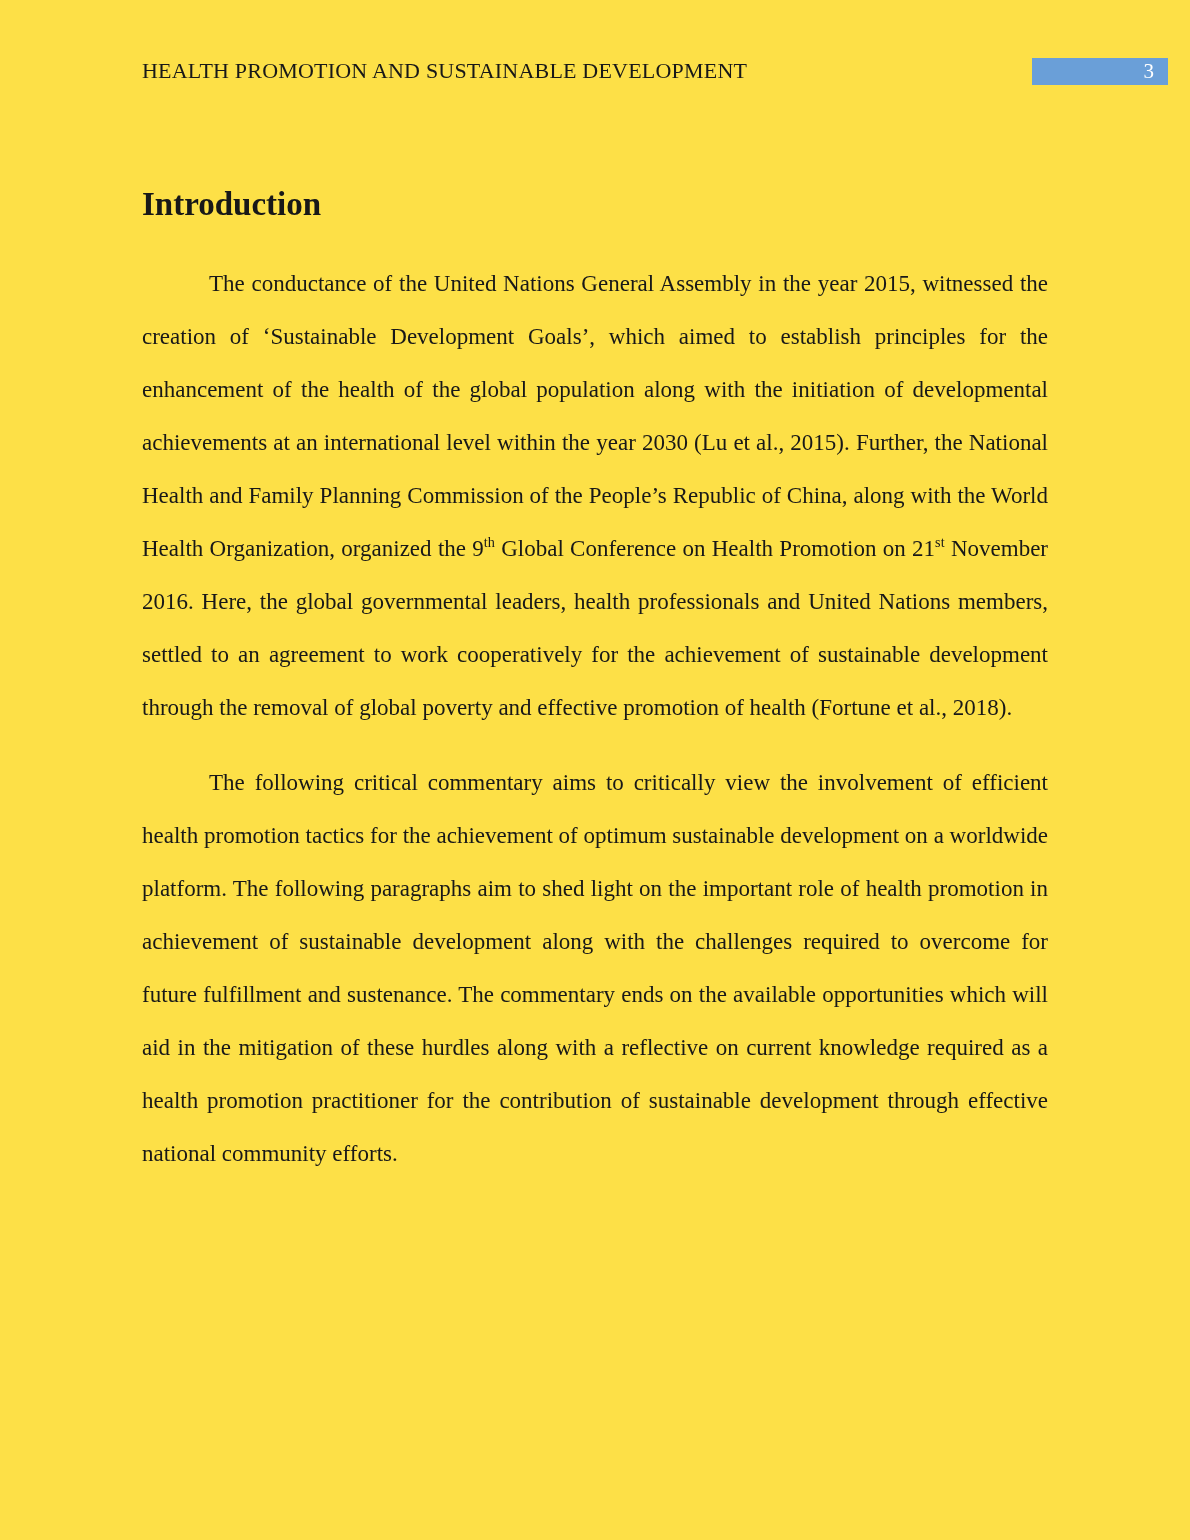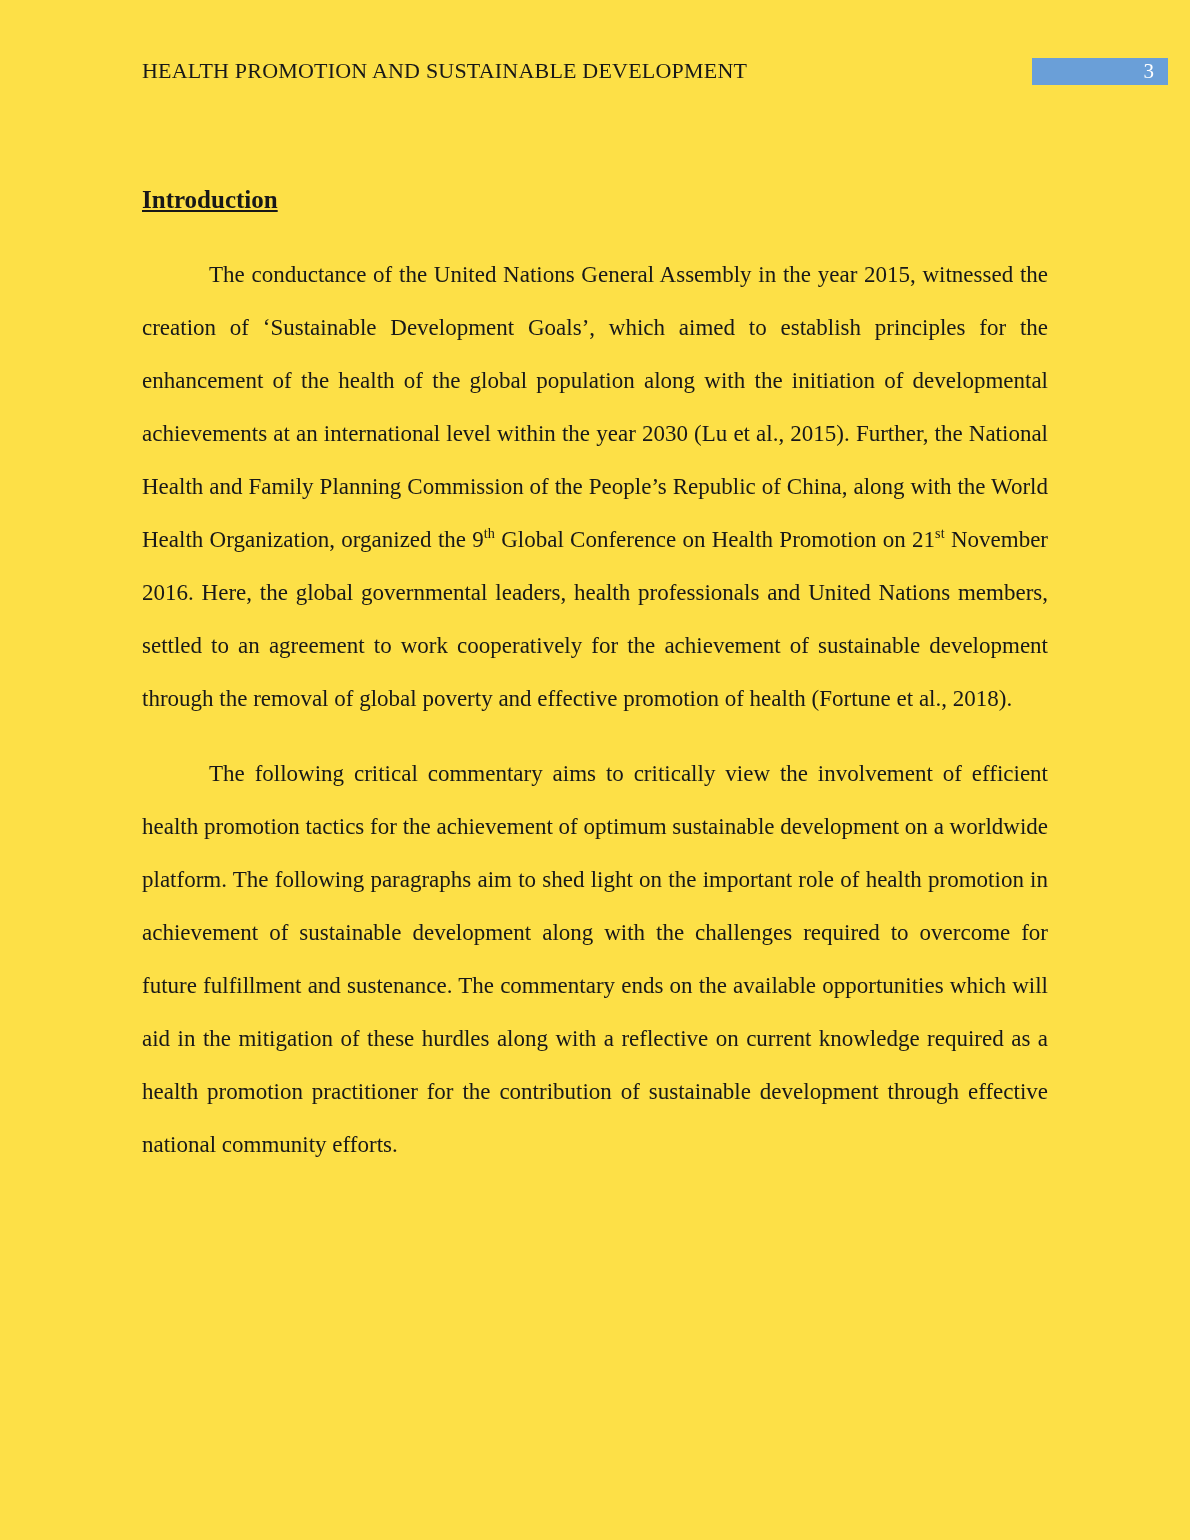--- a/index.html
+++ b/index.html
@@ -42,24 +42,23 @@
     color: #ffffff;
     font-size: 21px;
   }
   .content {
     position: absolute;
     top: 186px;
     left: 142px;
     width: 906px;
   }
   .section-heading {
-    font-size: 25px;
+    font-size: 33px;
     font-weight: bold;
     margin: 0 0 34px 0;
-    text-decoration: underline;
   }
   .para {
     font-size: 23px;
     line-height: 53px;
     text-align: justify;
     text-indent: 67px;
     margin: 0 0 22px 0;
   }
   .para .sup {
     font-size: 0.62em;

